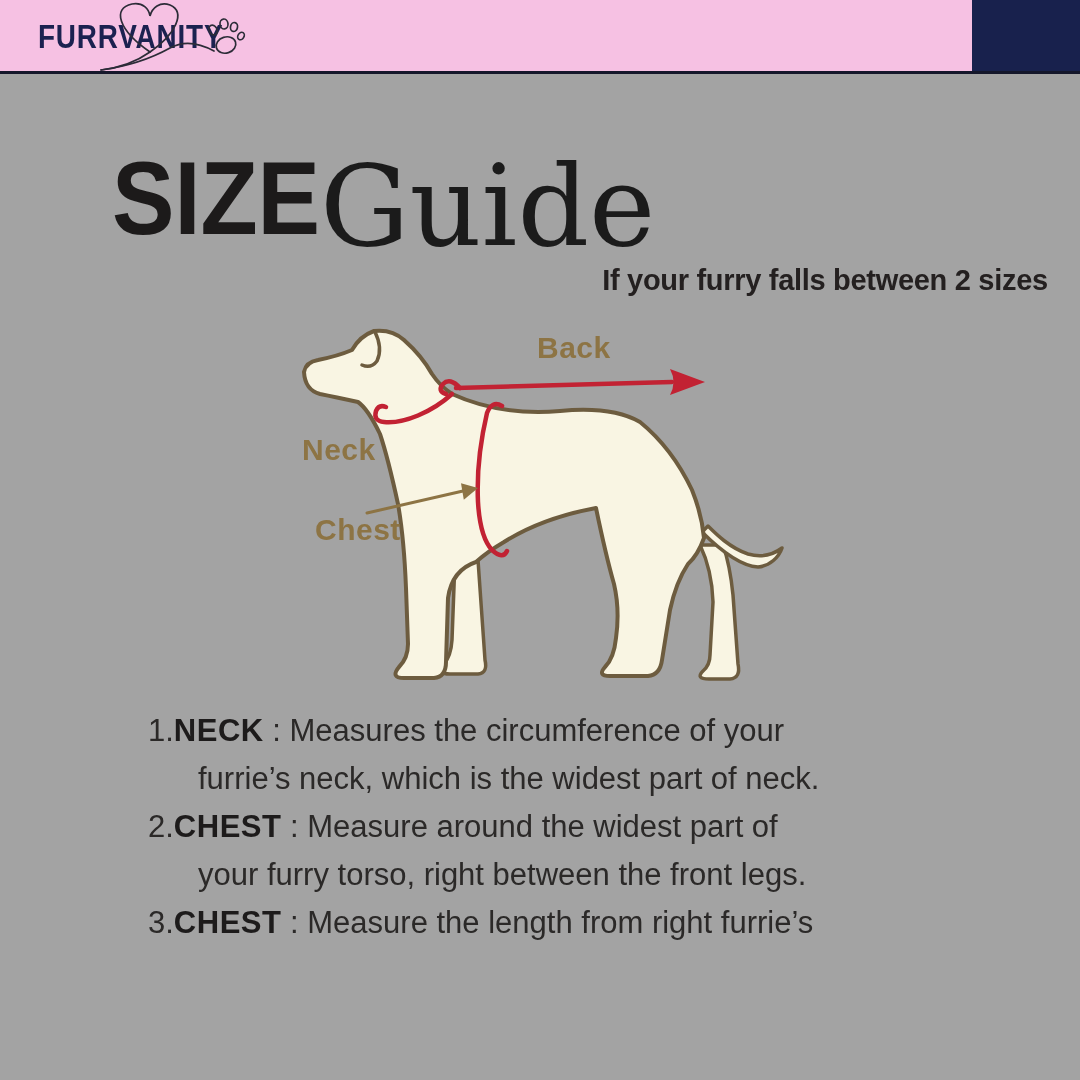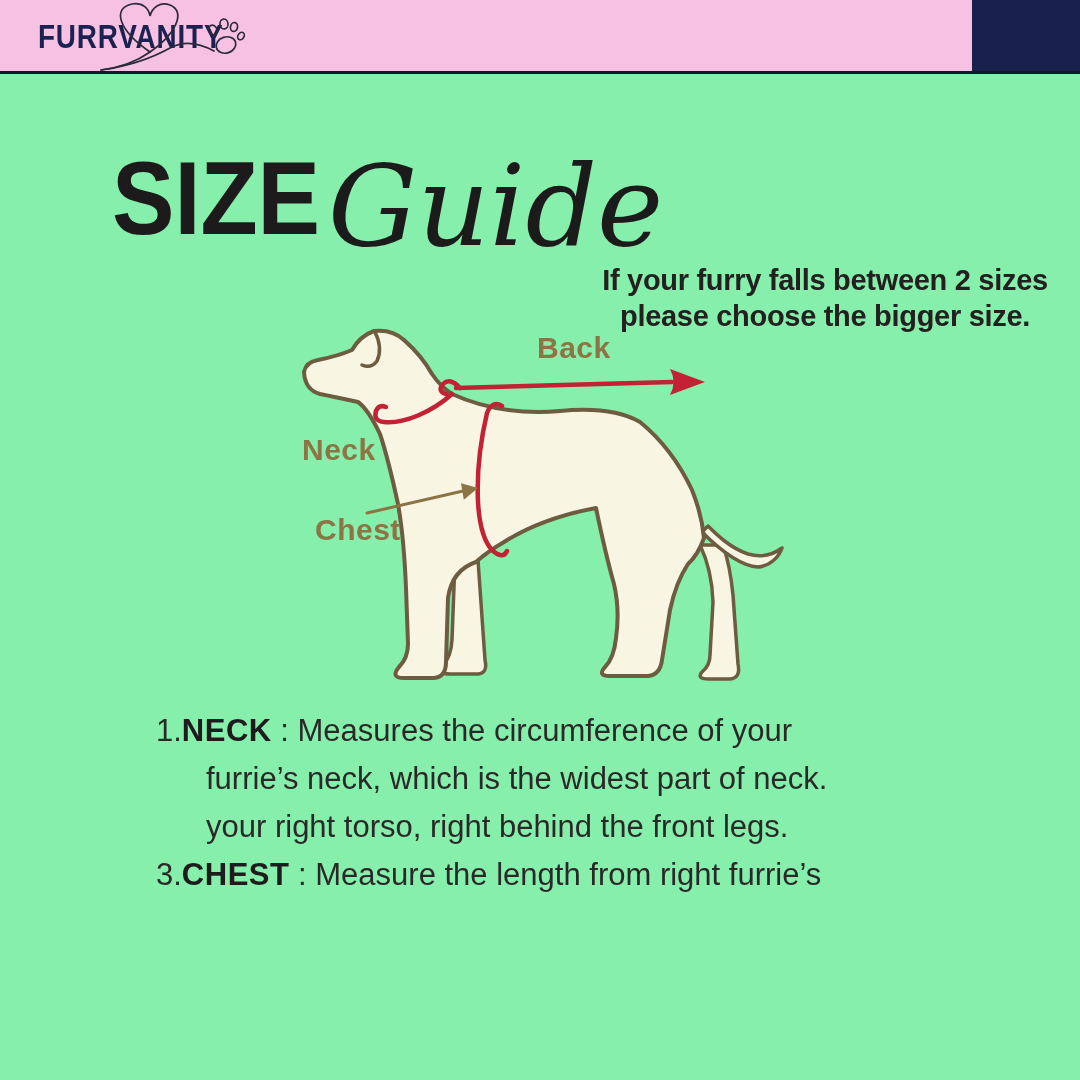--- a/index.html
+++ b/index.html
@@ -1,18 +1,18 @@
 <!DOCTYPE html>
 <html><head>
 <meta charset="utf-8">
 <style>
   html,body{margin:0;padding:0;background:#ffffff;}
   #canvas{
     position:relative;width:1080px;height:1080px;overflow:hidden;
-    background:#86efac;font-family:"Liberation Sans",sans-serif;
+    background:#a3a3a3;font-family:"Liberation Sans",sans-serif;
   }
   
   .topbar{
     position:absolute;left:0;top:0;width:1080px;height:71px;
     background:#f6c1e3;border-bottom:3px solid #15172b;
   }
   .navy-block{
     position:absolute;right:0;top:0;width:108px;height:71px;background:#18214d;
   }
   .brand{
@@ -22,36 +22,36 @@
     white-space:nowrap;
   }
   .logo-doodle{position:absolute;left:0;top:0;width:260px;height:75px;pointer-events:none;}
   
   .title-size{
     position:absolute;left:112px;top:146px;
     font-weight:700;font-size:104px;line-height:104px;color:#1c1a1a;
     transform:scaleX(0.90);transform-origin:left top;white-space:nowrap;
   }
   .title-guide{
-    position:absolute;left:328px;top:150px;
-    font-family:"DejaVu Serif",serif;font-style:italic;font-weight:400;
+    position:absolute;left:320px;top:150px;
+    font-family:"DejaVu Serif",serif;font-weight:400;
     font-size:112px;line-height:112px;color:#1b1b1b;white-space:nowrap;
   }
   
   .note{
     position:absolute;left:595px;top:262px;width:460px;
     text-align:center;font-weight:700;font-size:29px;line-height:36px;
     color:#242020;letter-spacing:-0.3px;
   }
   
   .diagram{position:absolute;left:280px;top:310px;width:530px;height:400px;}
   
   .instructions{
     position:absolute;left:148px;top:707px;width:820px;
-    font-size:31px;line-height:48px;color:#2b2928;margin-left:8px;
+    font-size:31px;line-height:48px;color:#2b2928;
   }
   .list-item{padding-left:50px;}
   .li-line1{margin-left:-50px;white-space:nowrap;}
   .li-line2{white-space:nowrap;}
   .li-num{font-weight:400;}
   .li-term{font-weight:700;color:#1d1b1b;letter-spacing:0.5px;}
   .li-sep,.li-text{white-space:pre;}
 </style>
 </head>
 <body>
@@ -75,21 +75,20 @@
         </g>
       </g>
     </svg>
   </div>
 
   <div class="title-size">SIZE</div>
   <div class="title-guide">Guide</div>
 
   <div class="note">
     <span>If your furry falls between 2 sizes</span><br>
-    <span>please choose the bigger size.</span>
   </div>
 
   <svg class="diagram" viewBox="0 0 530 400">
 
     <g fill="#f9f5e3" stroke="#6d5c3f" stroke-width="3.5" stroke-linejoin="round">
       <path d="M 175,250 L 172,330 Q 171,346 164,354 Q 156,364 170,364 L 198,364 Q 208,363 205,350 L 198,250 Z"></path>
       <path d="M 420,235 Q 432,260 433,292 L 430,345 Q 430,355 423,361 Q 415,369 429,369 L 450,369 Q 461,368 458,354 L 453,285 Q 450,255 443,235 Z"></path>
       <path d="M 422,222 C 440,240 460,256 478,257 C 490,256 499,247 502,238 C 494,244 482,248 468,244 C 450,238 436,224 428,216 Z"></path>
     </g>
 
@@ -122,21 +121,24 @@
   <div class="instructions">
 
     <div class="list-item">
       <div class="li-line1">
         <span class="li-num">1.</span><span class="li-term">NECK</span><span class="li-sep"> : </span><span class="li-text">Measures the circumference of your</span>
       </div>
       <div class="li-line2"><span class="li-text">furrie’s neck, which is the widest part of neck.</span></div>
     </div>
 
     <div class="list-item">
-      <div class="li-line2"><span class="li-text">your right torso, right behind the front legs.</span></div>
+      <div class="li-line1">
+        <span class="li-num">2.</span><span class="li-term">CHEST</span><span class="li-sep"> : </span><span class="li-text">Measure around the widest part of</span>
+      </div>
+      <div class="li-line2"><span class="li-text">your furry torso, right between the front legs.</span></div>
     </div>
 
     <div class="list-item">
       <div class="li-line1">
         <span class="li-num">3.</span><span class="li-term">CHEST</span><span class="li-sep"> : </span><span class="li-text">Measure the length from right furrie’s</span>
       </div>
     </div>
 
   </div>
 </div>

